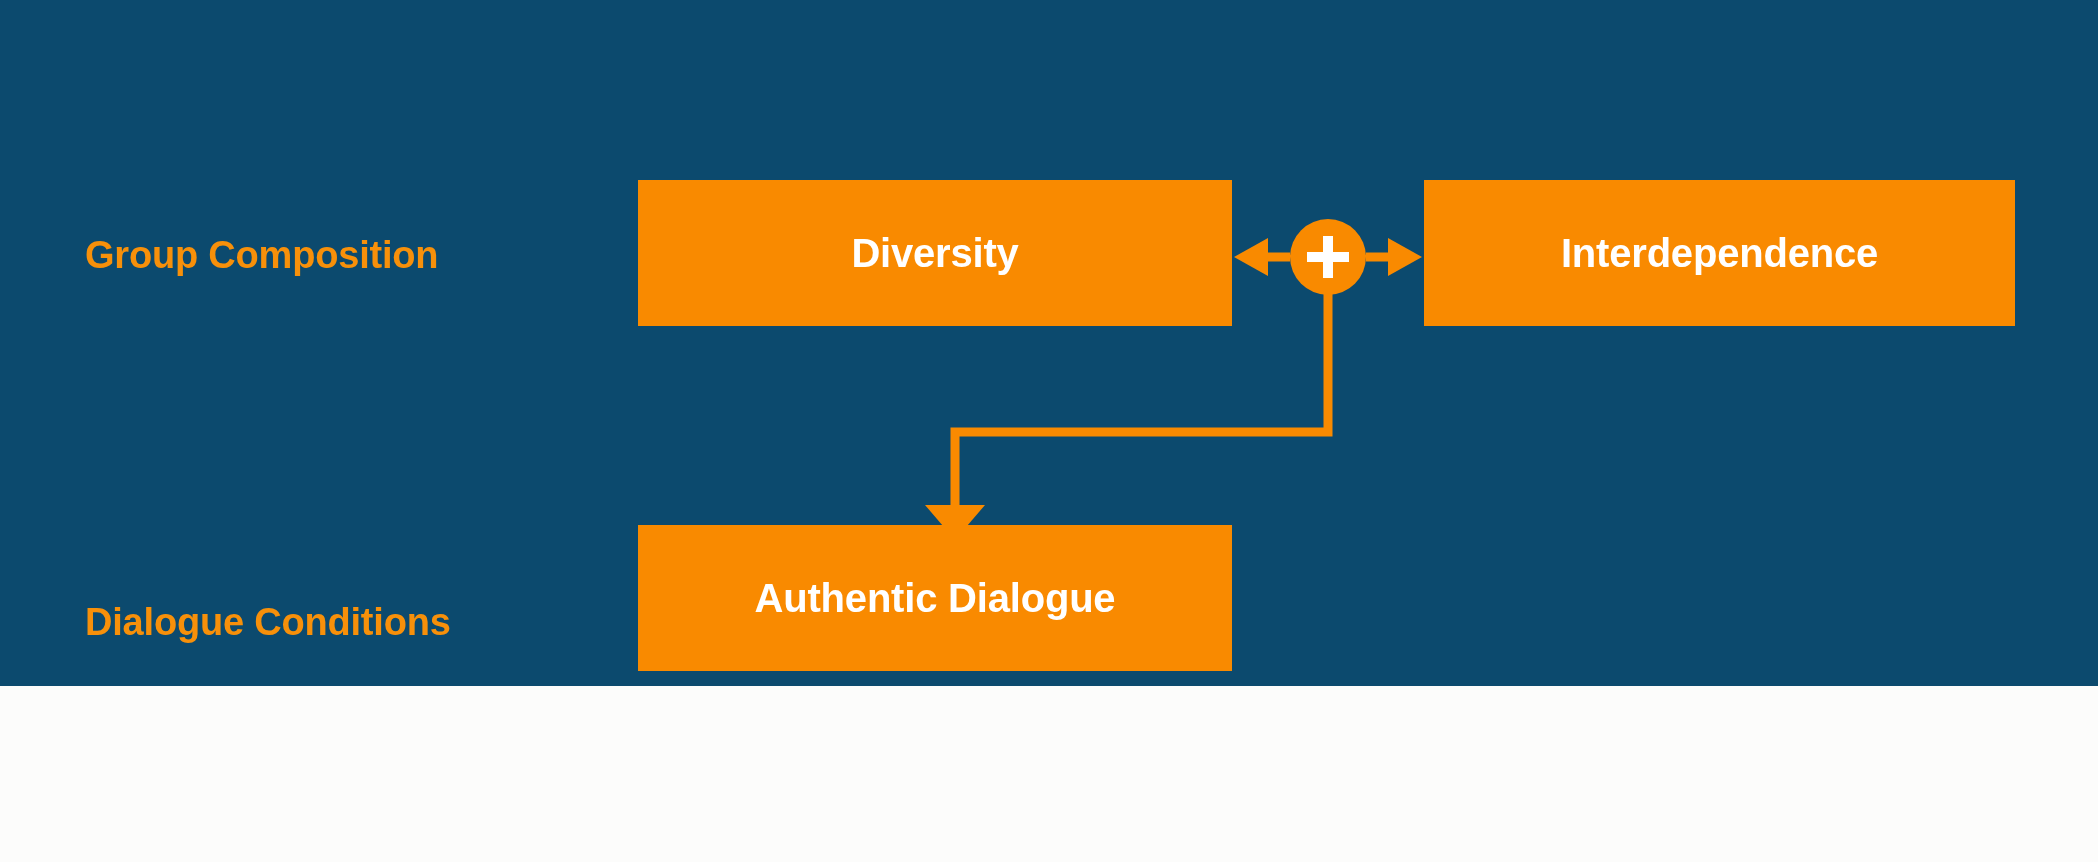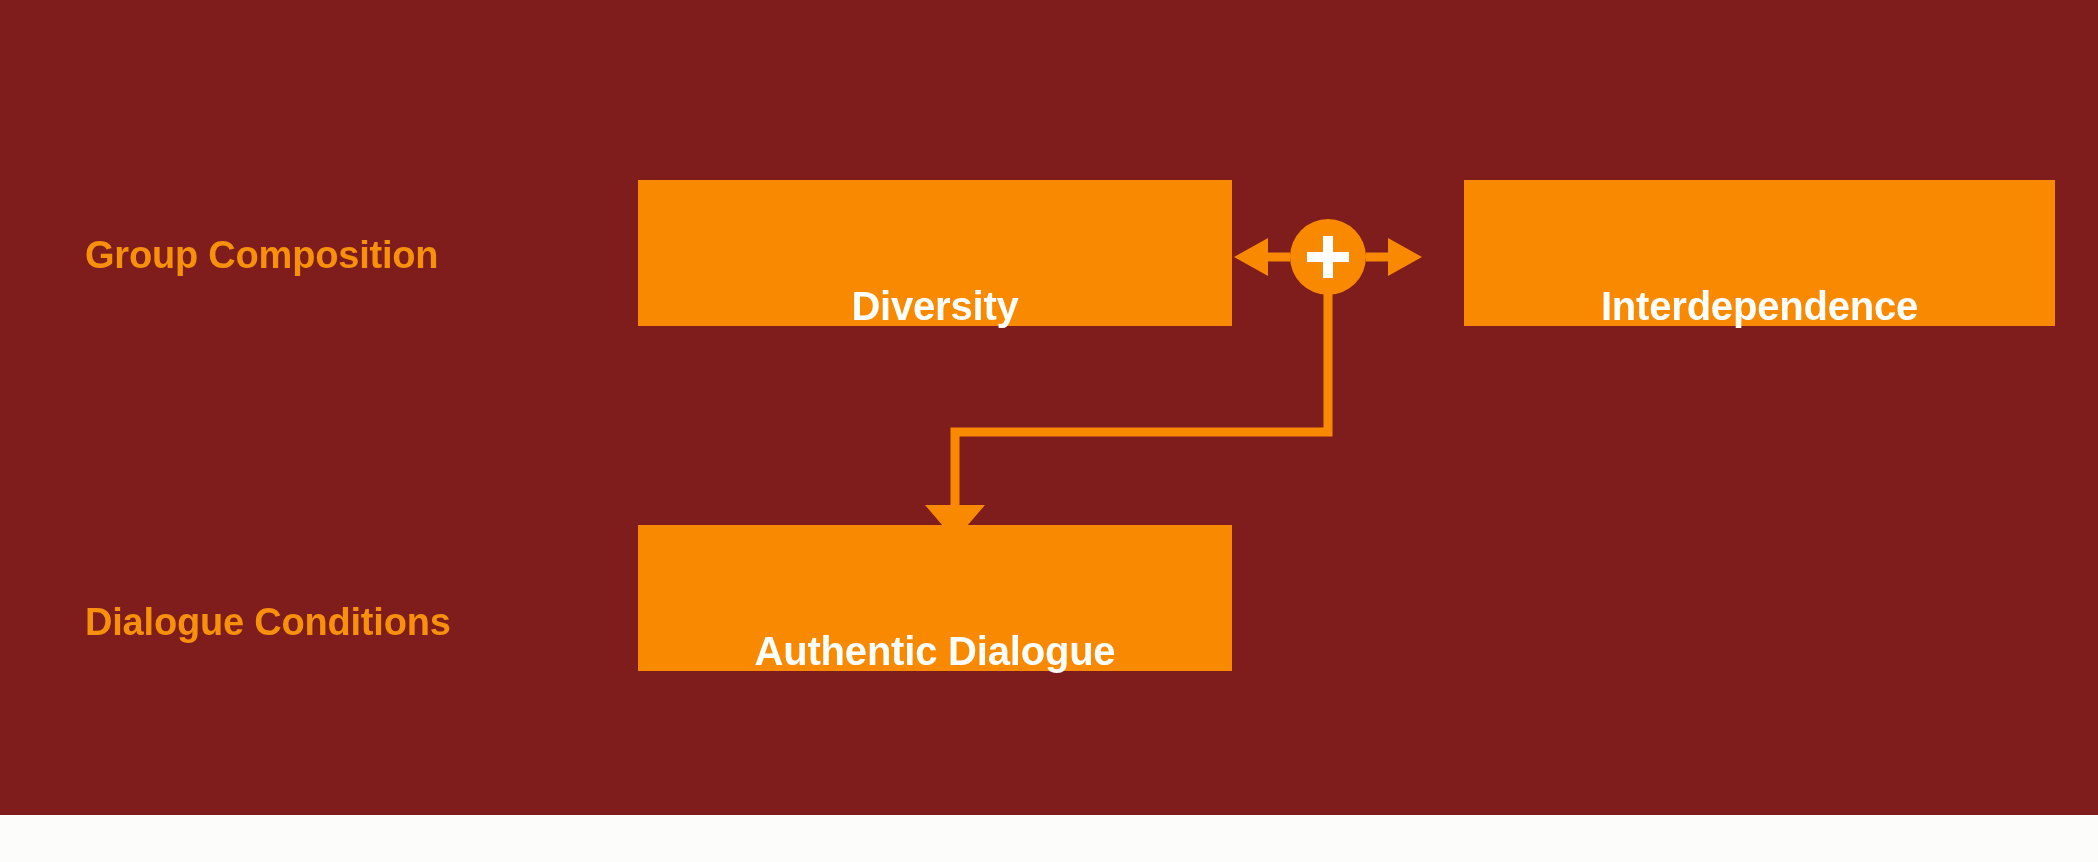--- a/index.html
+++ b/index.html
@@ -9,22 +9,22 @@
     width: 2098px;
     height: 862px;
     background: #fcfcfb;
     font-family: "Liberation Sans", sans-serif;
     overflow: hidden;
   }
 
   #diagram-root {
     position: relative;
     width: 2098px;
-    height: 815px;
-    background: #7f1d1d;
+    height: 686px;
+    background: #0c4a6e;
   }
 
   
   .row-label {
     position: absolute;
     font-family: "Liberation Sans", sans-serif;
     font-weight: bold;
     font-size: 38px;
     letter-spacing: -0.2px;
     color: #f7900a;
@@ -32,21 +32,21 @@
     line-height: 1;
   }
   #label-group-composition { left: 85px; top: 236px; }
   #label-dialogue-conditions { left: 85px; top: 580px; margin-top: 23px; }
 
   
   .node-box {
     position: absolute;
     background: #f98a00;
     display: flex;
-    align-items: flex-end;
+    align-items: center;
     justify-content: center;
   }
   .node-box .node-label {
     font-family: "Liberation Sans", sans-serif;
     font-weight: bold;
     font-size: 40px;
     letter-spacing: -0.2px;
     color: #ffffff;
     white-space: nowrap;
     line-height: 1;
@@ -56,21 +56,20 @@
     left: 638px;
     top: 180px;
     width: 594px;
     height: 146px;
   }
   #box-interdependence {
     left: 1424px;
     top: 180px;
     width: 591px;
     height: 146px;
-    margin-left: 40px;
   }
   #box-authentic-dialogue {
     left: 638px;
     top: 525px;
     width: 594px;
     height: 146px;
   }
 
   
   #connector-layer {

